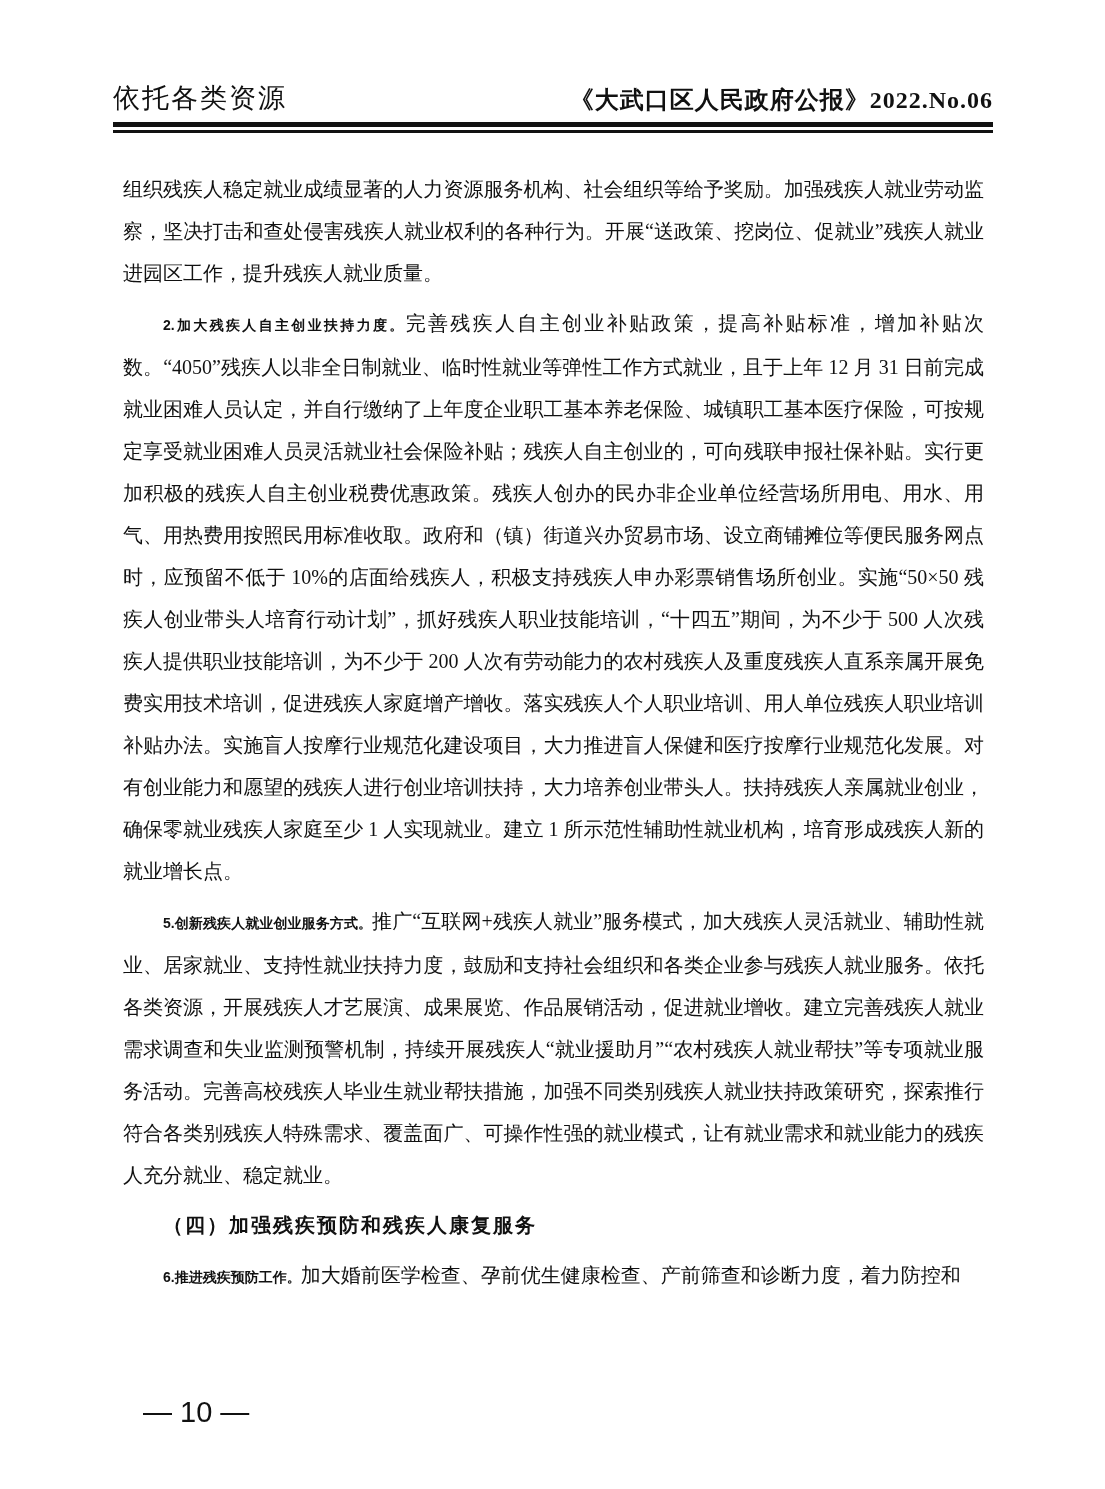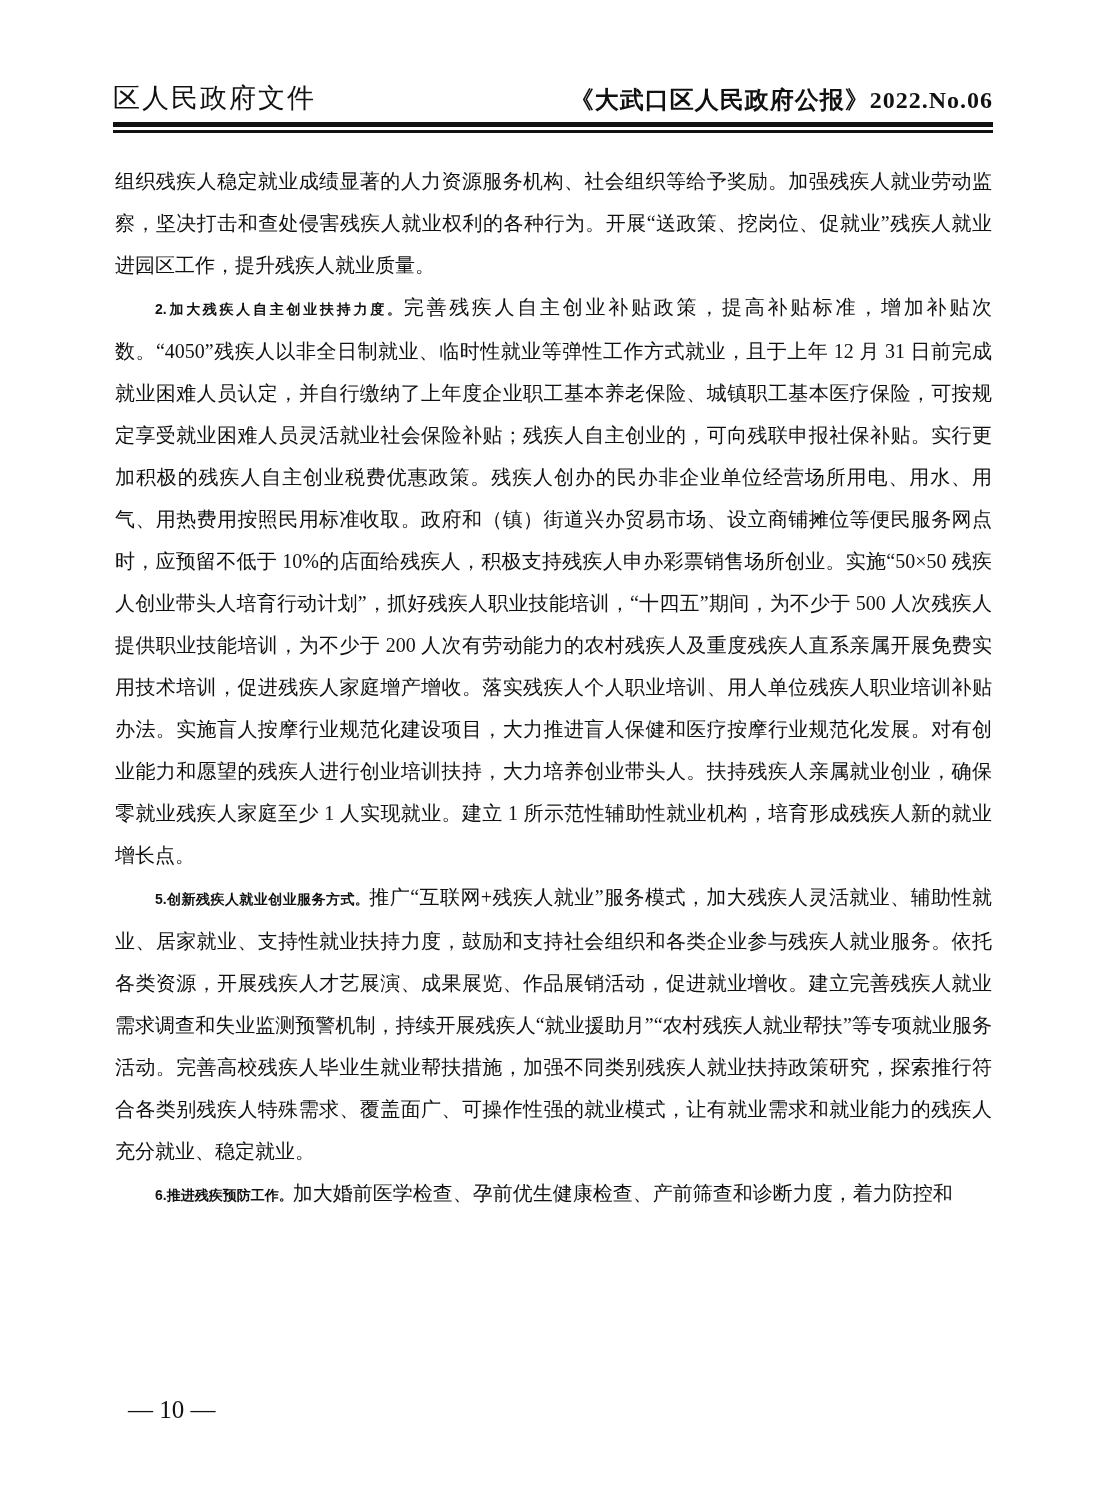--- a/index.html
+++ b/index.html
@@ -47,60 +47,61 @@
   .rule-gap   { height:3px; }
   .rule-thin  { height:3px; background:var(--ink); }
   .doc-body {
     position:absolute;
     left:115px; right:113px; top:160px;
     font-size:20px;
     line-height:42px;
     text-align:justify;
     color:var(--ink);
   }
-  .para { margin:0; padding:0; }
+  .para { margin:8px; padding:0; }
   .para.indent { text-indent:2em; }
   .run { font-weight:normal; }
   .run-bold {
     font-weight:bold;
     font-family:"Liberation Sans","DejaVu Sans",sans-serif;
     font-size:14px;
   }
   .run-kai {
     font-weight:bold;
     font-family:"Liberation Serif","DejaVu Serif",serif;
     font-size:20px;
     letter-spacing:2px;
   }
   .footer {
     position:absolute;
-    left:128px; top:1396px;
-    font-size:25px;
-    font-family:Liberation Serif, serif;
+    left:143px; top:1396px;
+    font-size:29px;
+    font-family:Liberation Sans, sans-serif;
     color:var(--ink);
   }
 </style>
 </head>
 <body>
 
 <div class="page">
 
   <div class="header">
-    <div class="header-left">区人民政府文件</div>
+    <div class="header-left">依托各类资源</div>
     <div class="header-right">《大武口区人民政府公报》2022.No.06</div>
   </div>
 
   <div class="header-rule">
     <div class="rule-thick"></div>
     <div class="rule-gap"></div>
     <div class="rule-thin"></div>
   </div>
 
   <div class="doc-body">
       <p class="para"><span class="run">组织残疾人稳定就业成绩显著的人力资源服务机构、社会组织等给予奖励。加强残疾人就业劳动监察，坚决打击和查处侵害残疾人就业权利的各种行为。开展“送政策、挖岗位、促就业”残疾人就业进园区工作，提升残疾人就业质量。</span></p>
       <p class="para indent"><span class="run-bold">2.加大残疾人自主创业扶持力度。</span><span class="run">完善残疾人自主创业补贴政策，提高补贴标准，增加补贴次数。“4050”残疾人以非全日制就业、临时性就业等弹性工作方式就业，且于上年 12 月 31 日前完成就业困难人员认定，并自行缴纳了上年度企业职工基本养老保险、城镇职工基本医疗保险，可按规定享受就业困难人员灵活就业社会保险补贴；残疾人自主创业的，可向残联申报社保补贴。实行更加积极的残疾人自主创业税费优惠政策。残疾人创办的民办非企业单位经营场所用电、用水、用气、用热费用按照民用标准收取。政府和（镇）街道兴办贸易市场、设立商铺摊位等便民服务网点时，应预留不低于 10%的店面给残疾人，积极支持残疾人申办彩票销售场所创业。实施“50×50 残疾人创业带头人培育行动计划”，抓好残疾人职业技能培训，“十四五”期间，为不少于 500 人次残疾人提供职业技能培训，为不少于 200 人次有劳动能力的农村残疾人及重度残疾人直系亲属开展免费实用技术培训，促进残疾人家庭增产增收。落实残疾人个人职业培训、用人单位残疾人职业培训补贴办法。实施盲人按摩行业规范化建设项目，大力推进盲人保健和医疗按摩行业规范化发展。对有创业能力和愿望的残疾人进行创业培训扶持，大力培养创业带头人。扶持残疾人亲属就业创业，确保零就业残疾人家庭至少 1 人实现就业。建立 1 所示范性辅助性就业机构，培育形成残疾人新的就业增长点。</span></p>
       <p class="para indent"><span class="run-bold">5.创新残疾人就业创业服务方式。</span><span class="run">推广“互联网+残疾人就业”服务模式，加大残疾人灵活就业、辅助性就业、居家就业、支持性就业扶持力度，鼓励和支持社会组织和各类企业参与残疾人就业服务。依托各类资源，开展残疾人才艺展演、成果展览、作品展销活动，促进就业增收。建立完善残疾人就业需求调查和失业监测预警机制，持续开展残疾人“就业援助月”“农村残疾人就业帮扶”等专项就业服务活动。完善高校残疾人毕业生就业帮扶措施，加强不同类别残疾人就业扶持政策研究，探索推行符合各类别残疾人特殊需求、覆盖面广、可操作性强的就业模式，让有就业需求和就业能力的残疾人充分就业、稳定就业。</span></p>
+      <p class="para indent"><span class="run-bold run-kai">（四）加强残疾预防和残疾人康复服务</span></p>
       <p class="para indent"><span class="run-bold">6.推进残疾预防工作。</span><span class="run">加大婚前医学检查、孕前优生健康检查、产前筛查和诊断力度，着力防控和</span></p>
     </div>
 
   <div class="footer">— 10 —</div>
 
 </div>
 
 </body></html>

